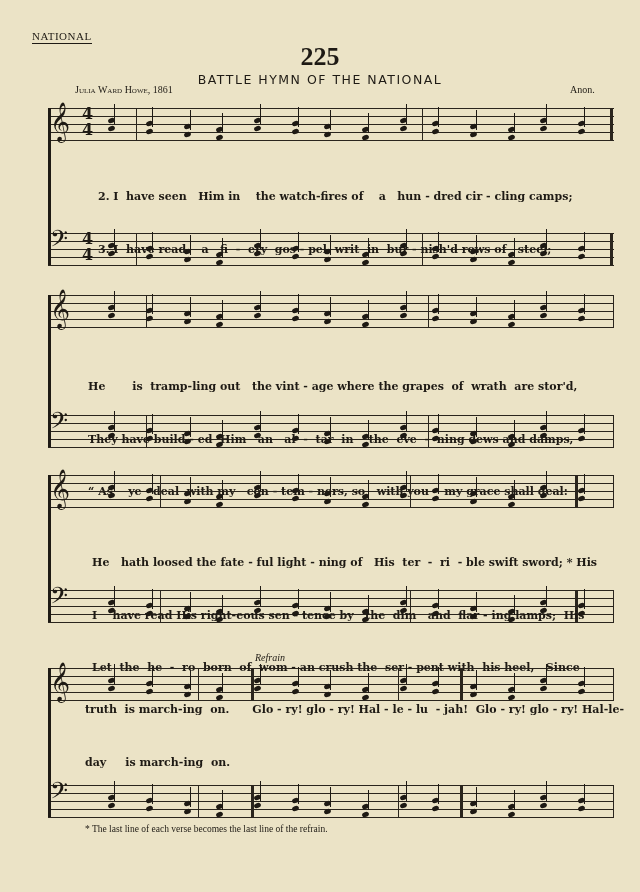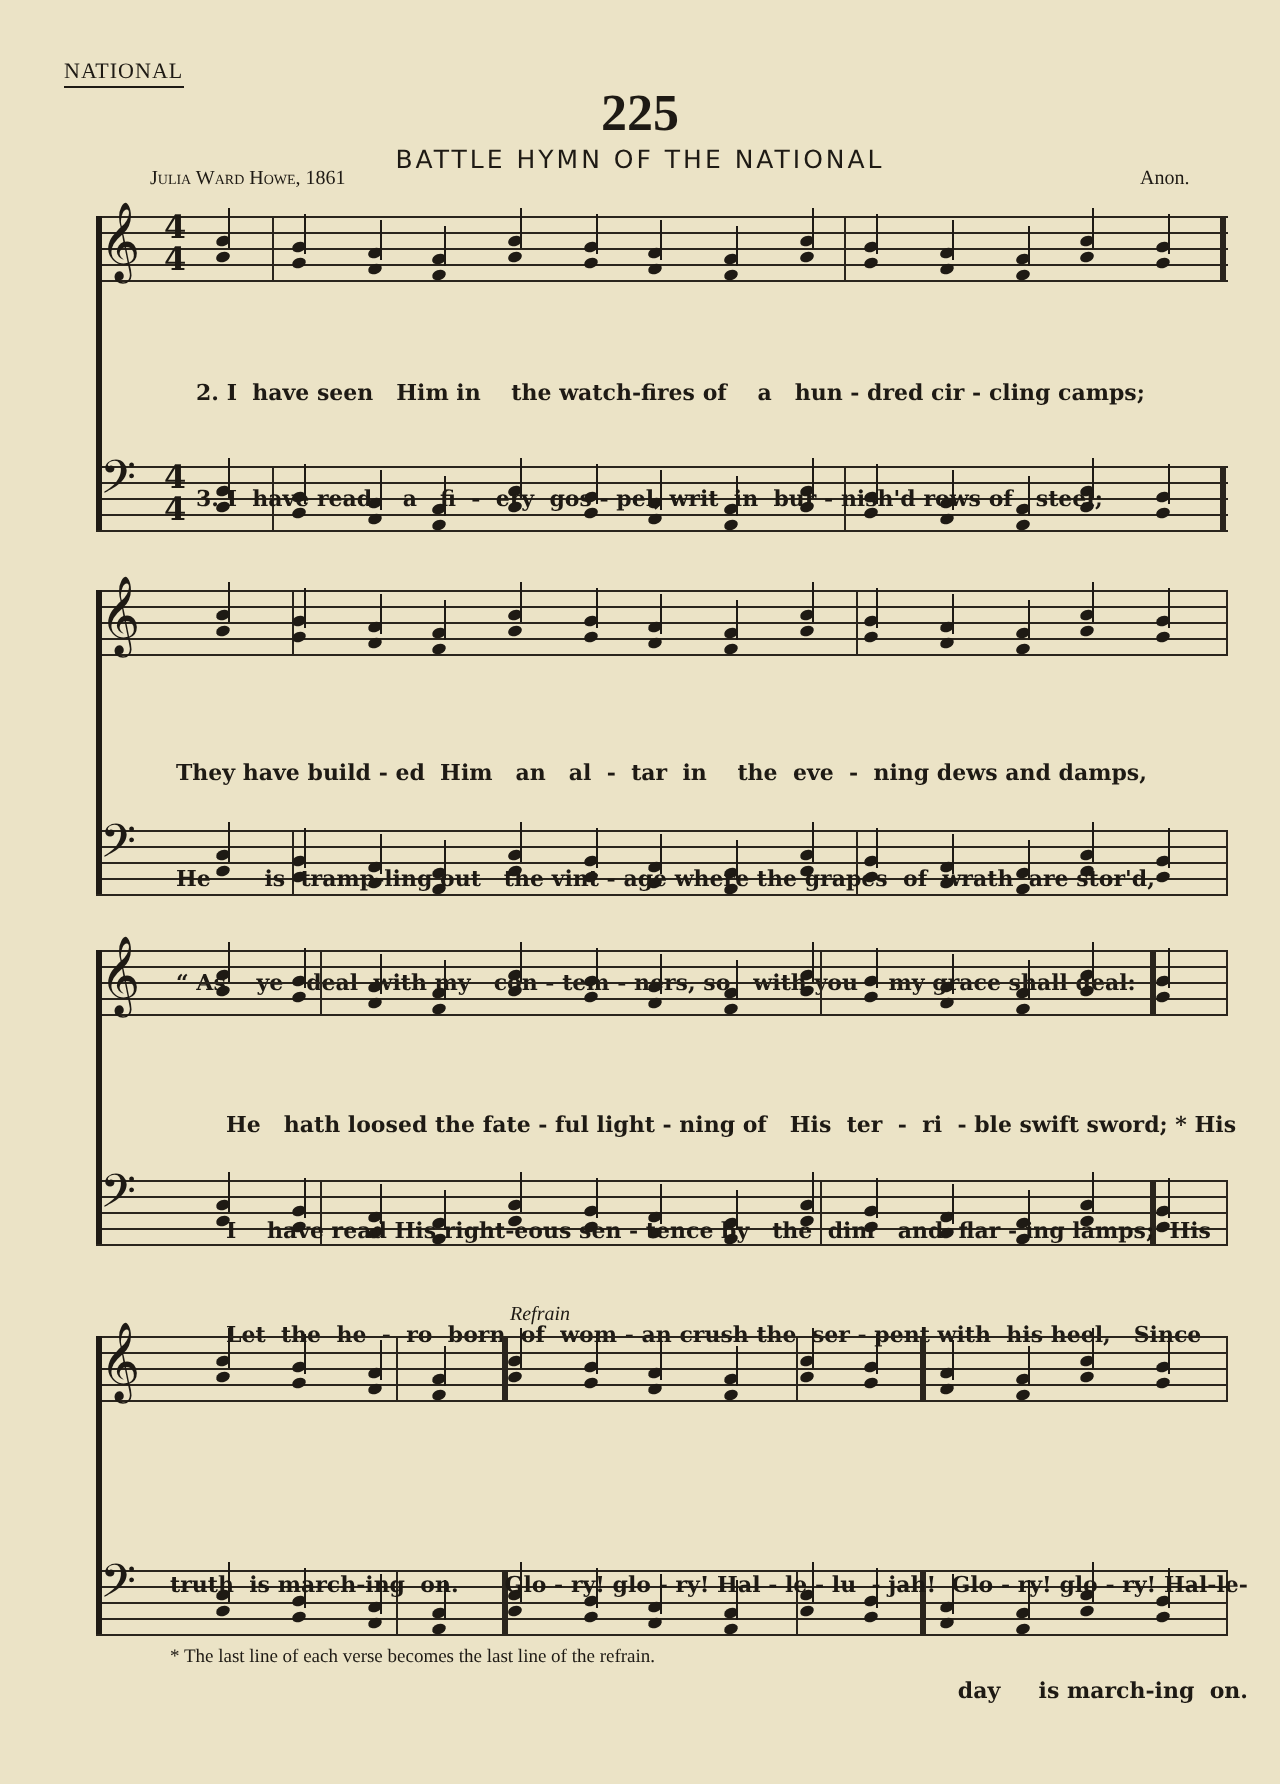--- a/index.html
+++ b/index.html
@@ -251,22 +251,22 @@
     <div class="stem" style="left: 466px; top: 125px; height: 20px;"></div>
     <div class="note" style="left: 492px; top: 130px;"></div>
     <div class="note" style="left: 492px; top: 138px;"></div>
     <div class="stem" style="left: 498px; top: 116px; height: 20px;"></div>
     <div class="note" style="left: 530px; top: 133px;"></div>
     <div class="note" style="left: 530px; top: 141px;"></div>
     <div class="stem" style="left: 536px; top: 119px; height: 20px;"></div>
   </div>
 <div class="brace abs" style="top:295px;height:152px;"></div>
 <div class="abs lyrics" style="left:88px;top:343px;">
+  <span class="lyric-line">He       is  tramp-ling out   the vint - age where the grapes  of  wrath  are stor'd,</span>
   <span class="lyric-line">They have build - ed  Him   an   al  -  tar  in    the  eve  -  ning dews and damps,</span>
-  <span class="lyric-line">He       is  tramp-ling out   the vint - age where the grapes  of  wrath  are stor'd,</span>
   <span class="lyric-line">“ As    ye   deal  with my   con - tem - ners, so   with you    my grace shall deal:</span>
 </div>
 
 <div class="system" style="top:475px;">
   <div class="staff" style="top:0;">
       <div class="line" style="top:0"></div>
       <div class="line" style="top:8px"></div>
       <div class="line" style="top:16px"></div>
       <div class="line" style="top:24px"></div>
       <div class="line" style="top:32px"></div>
@@ -367,21 +367,21 @@
     <div class="note" style="left: 460px; top: 142px;"></div>
     <div class="stem" style="left: 466px; top: 120px; height: 20px;"></div>
     <div class="note" style="left: 492px; top: 125px;"></div>
     <div class="note" style="left: 492px; top: 133px;"></div>
     <div class="stem" style="left: 498px; top: 111px; height: 20px;"></div>
     <div class="note" style="left: 530px; top: 128px;"></div>
     <div class="note" style="left: 530px; top: 136px;"></div>
     <div class="stem" style="left: 536px; top: 114px; height: 20px;"></div>
   </div>
 <div class="brace abs" style="top:475px;height:147px;"></div>
-<div class="abs lyrics" style="left:92px;top:519px;margin-left:21px;">
+<div class="abs lyrics" style="left:92px;top:519px;">
   <span class="lyric-line">He   hath loosed the fate - ful light - ning of   His  ter  -  ri  - ble swift sword; * His</span>
   <span class="lyric-line">I    have read His right-eous sen - tence by   the  dim   and  flar - ing lamps;  His</span>
   <span class="lyric-line">Let  the  he  -  ro  born  of  wom - an crush the  ser - pent with  his heel,   Since</span>
 </div>
 
 <div class="abs refrain">Refrain</div>
 <div class="system" style="top:668px;">
   <div class="staff" style="top:0;">
       <div class="line" style="top:0"></div>
       <div class="line" style="top:8px"></div>
@@ -487,18 +487,18 @@
     <div class="note" style="left: 460px; top: 144px;"></div>
     <div class="stem" style="left: 466px; top: 122px; height: 20px;"></div>
     <div class="note" style="left: 492px; top: 127px;"></div>
     <div class="note" style="left: 492px; top: 135px;"></div>
     <div class="stem" style="left: 498px; top: 113px; height: 20px;"></div>
     <div class="note" style="left: 530px; top: 130px;"></div>
     <div class="note" style="left: 530px; top: 138px;"></div>
     <div class="stem" style="left: 536px; top: 116px; height: 20px;"></div>
   </div>
 <div class="brace abs" style="top:668px;height:149px;"></div>
-<div class="abs lyrics" style="left:85px;top:749px;text-align:right;">
+<div class="abs lyrics" style="left:85px;top:666px;">
   <span class="lyric-line">truth  is march-ing  on.      Glo - ry! glo - ry! Hal - le - lu  - jah!  Glo - ry! glo - ry! Hal-le-</span>
   <span class="lyric-line">day     is march-ing  on.</span>
 </div>
 
 <div class="abs footnote">* The last line of each verse becomes the last line of the refrain.</div>
 
 </body></html>

